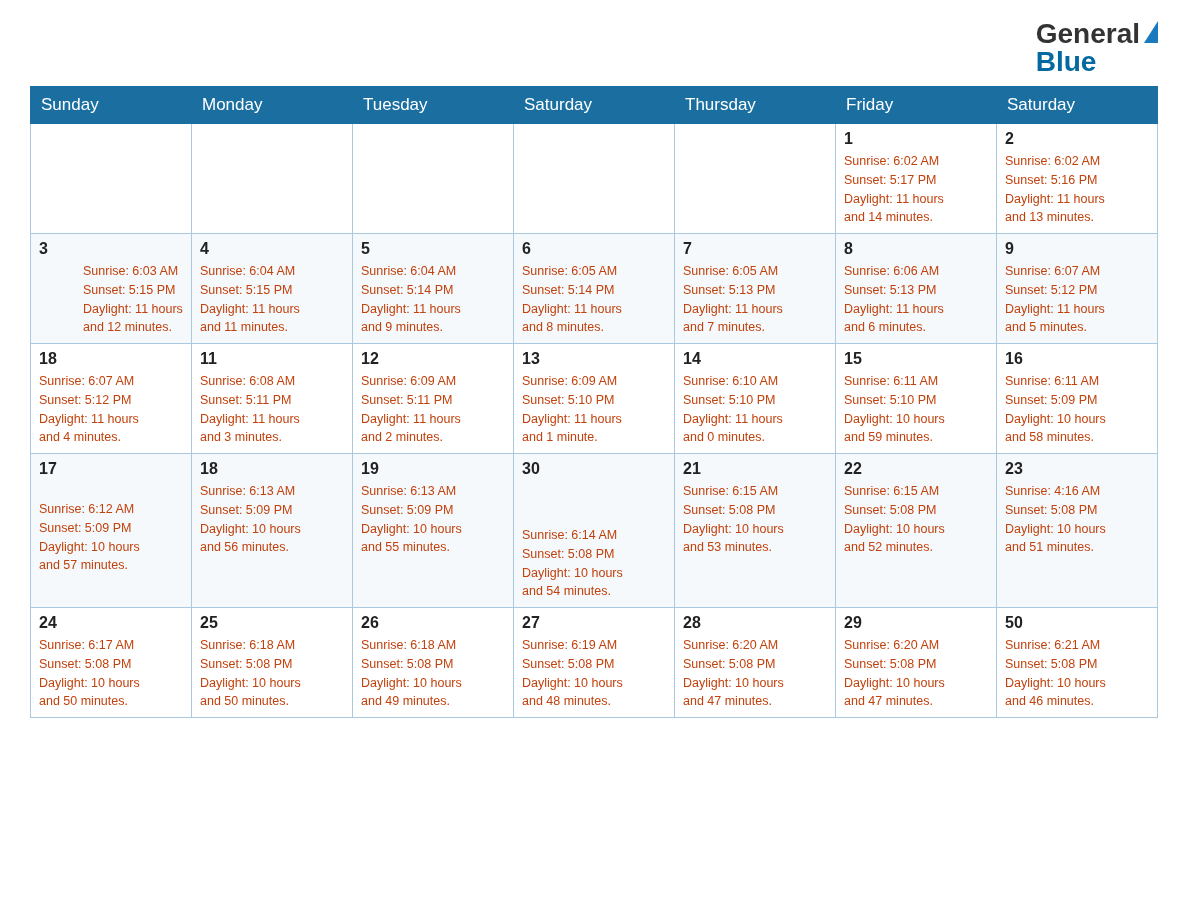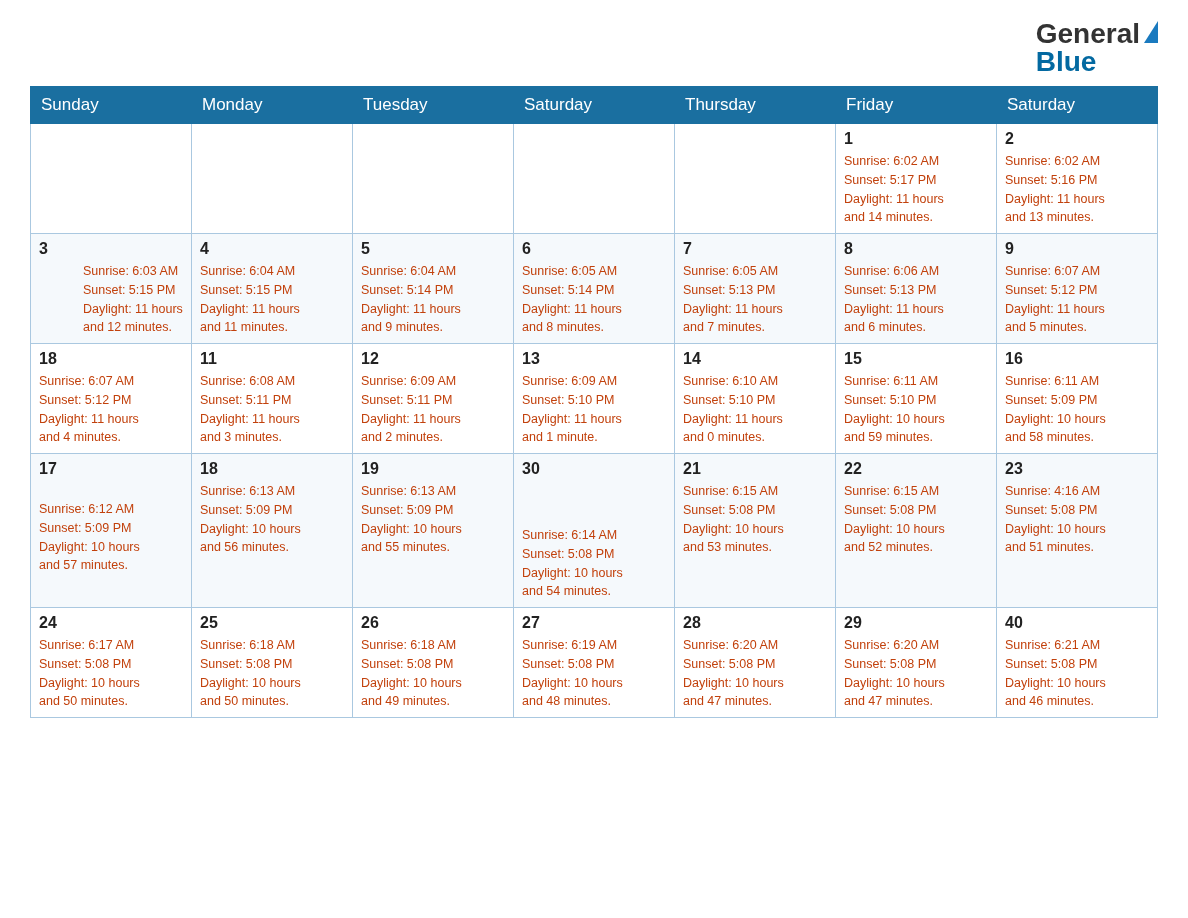--- a/index.html
+++ b/index.html
@@ -336,21 +336,21 @@
 and 47 minutes.</div>
         </td>
         <td>
           <div class="day-num">29</div>
           <div class="day-info" style="white-space: pre-line;">Sunrise: 6:20 AM
 Sunset: 5:08 PM
 Daylight: 10 hours
 and 47 minutes.</div>
         </td>
         <td>
-          <div class="day-num">40</div>
+          <div class="day-num">50</div>
           <div class="day-info" style="white-space: pre-line;">Sunrise: 6:21 AM
 Sunset: 5:08 PM
 Daylight: 10 hours
 and 46 minutes.</div>
         </td>
       </tr>
     </tbody>
 </table>
 
 </body></html>

